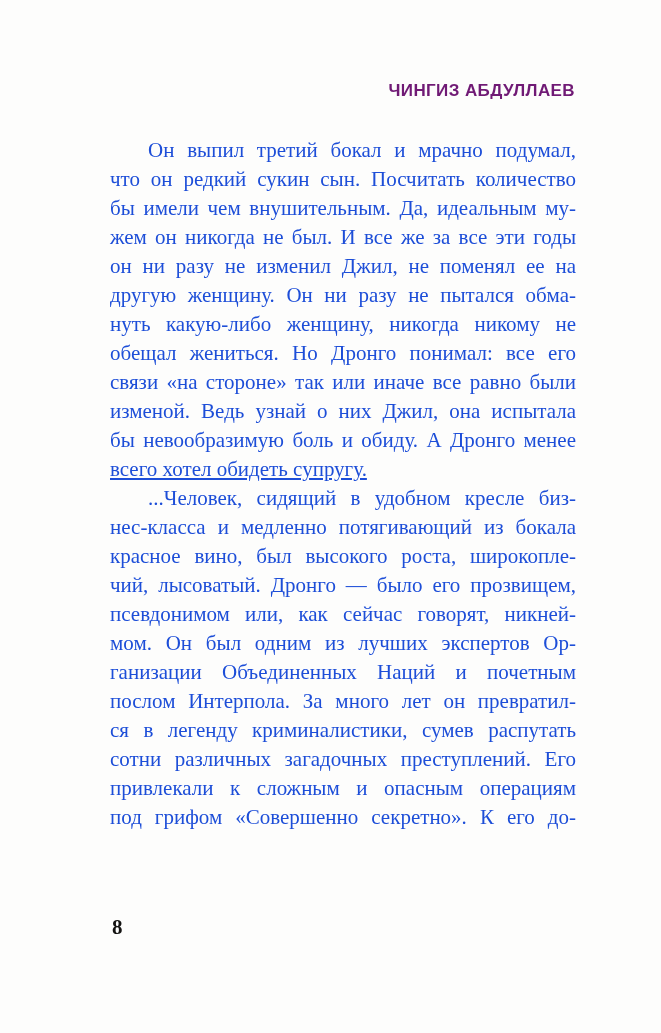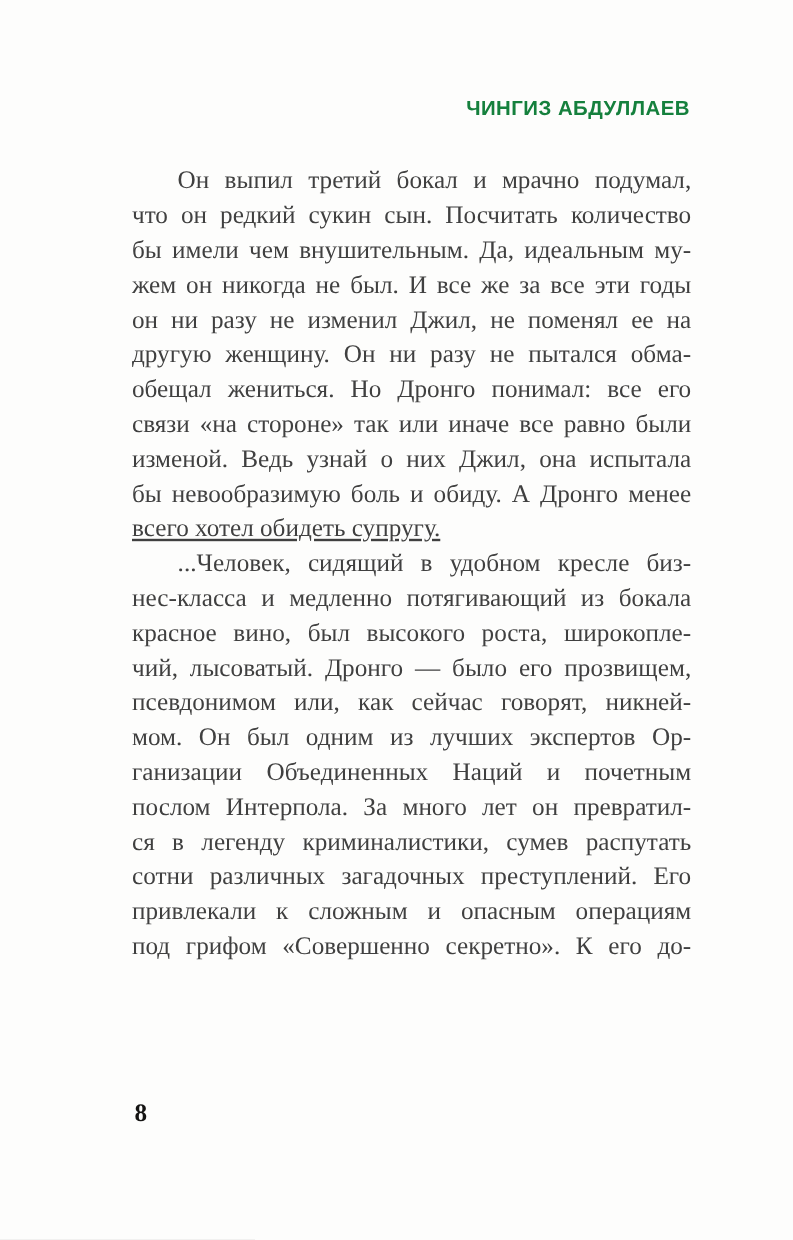--- a/index.html
+++ b/index.html
@@ -17,32 +17,32 @@
     color: #161514;
   }
   .running-header {
     position: absolute;
     top: 81px;
     right: 86px;
     font-family: "Liberation Sans", sans-serif;
     font-weight: 700;
     font-size: 17px;
     letter-spacing: 0.4px;
-    color: #15803d;
+    color: #701a75;
     white-space: nowrap;
   }
   .text-block {
     position: absolute;
     top: 136px;
     left: 110px;
     width: 466px;
     font-family: "Liberation Serif", "DejaVu Serif", serif;
     font-size: 21px;
     line-height: 29px;
-    color: #404040;
+    color: #1d4ed8;
   }
   .paragraph {
     margin: 0;
   }
   .line {
     text-align: justify;
     text-align-last: justify;
     white-space: normal;
   }
   .line.last {
@@ -70,20 +70,21 @@
   <div class="running-header">ЧИНГИЗ АБДУЛЛАЕВ</div>
 
   <div class="text-block" id="text-block">
       <div class="paragraph">
         <div class="line first">Он выпил третий бокал и мрачно подумал,</div>
         <div class="line">что он редкий сукин сын. Посчитать количество</div>
         <div class="line">бы имели чем внушительным. Да, идеальным му-</div>
         <div class="line">жем он никогда не был. И все же за все эти годы</div>
         <div class="line">он ни разу не изменил Джил, не поменял ее на</div>
         <div class="line">другую женщину. Он ни разу не пытался обма-</div>
+        <div class="line">нуть какую-либо женщину, никогда никому не</div>
         <div class="line">обещал жениться. Но Дронго понимал: все его</div>
         <div class="line">связи «на стороне» так или иначе все равно были</div>
         <div class="line">изменой. Ведь узнай о них Джил, она испытала</div>
         <div class="line">бы невообразимую боль и обиду. А Дронго менее</div>
         <div class="line last">всего хотел обидеть супругу.</div>
       </div>
       <div class="paragraph">
         <div class="line first">...Человек, сидящий в удобном кресле биз-</div>
         <div class="line">нес-класса и медленно потягивающий из бокала</div>
         <div class="line">красное вино, был высокого роста, широкопле-</div>

